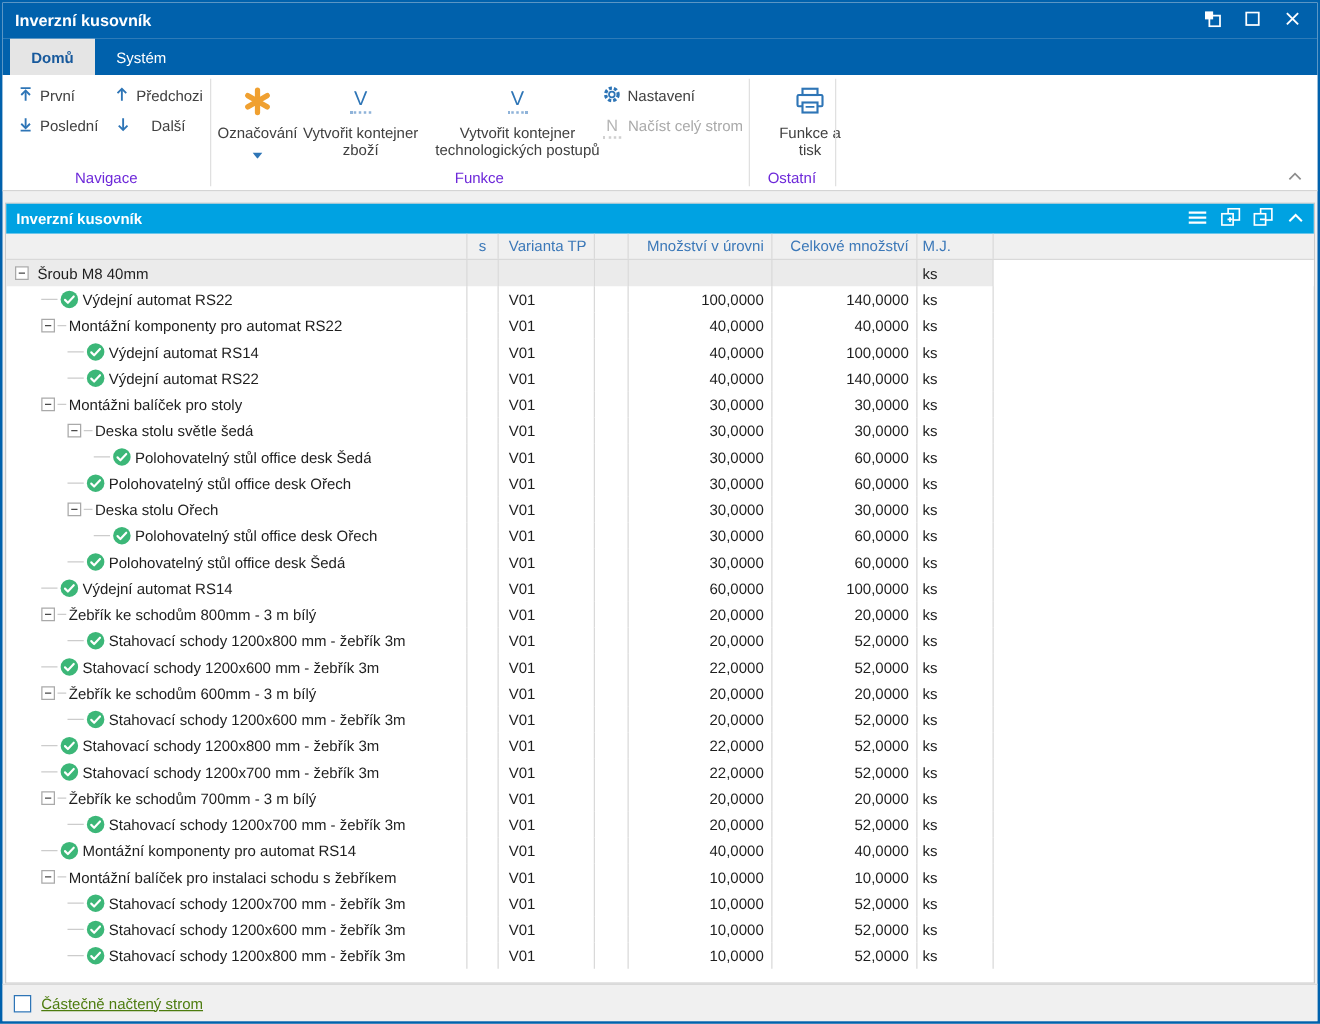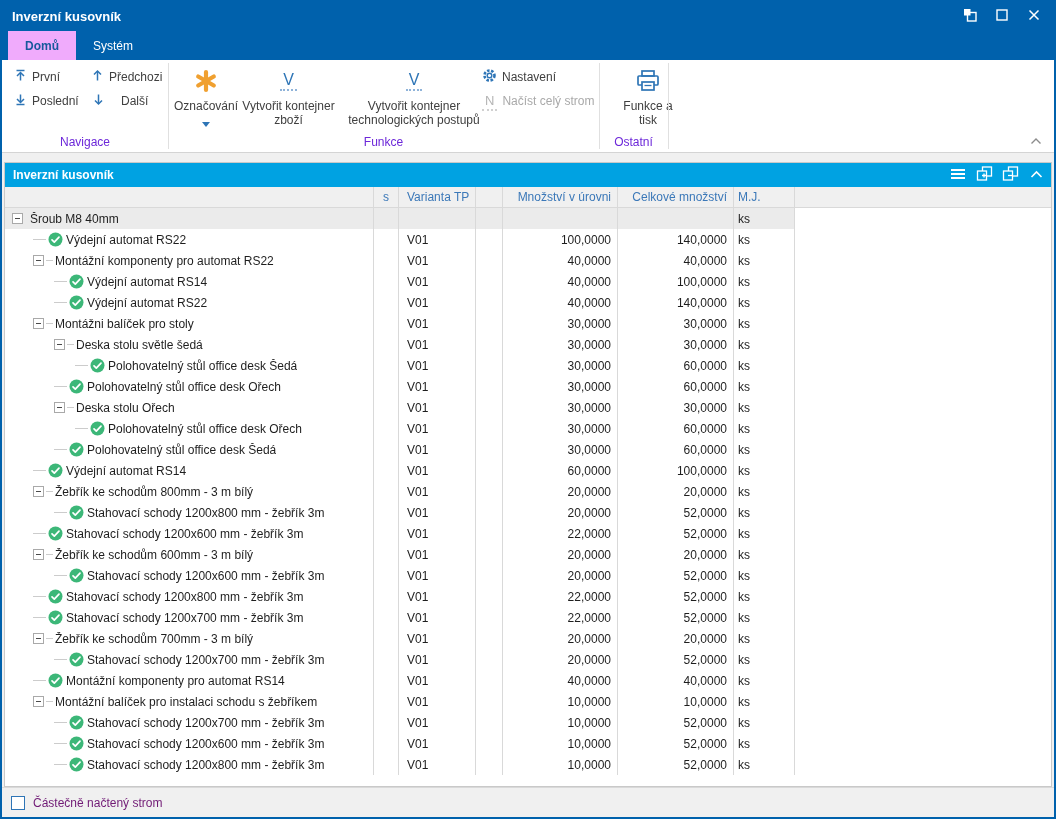--- a/index.html
+++ b/index.html
@@ -9,21 +9,21 @@
   .window { position:relative; width:1056px; height:819px; border:2px solid #0061ac; background:#f0f0f0; overflow:hidden; }
 
   
   .titlebar { position:absolute; top:0; left:0; right:0; height:29px; background:#0061ac; color:#fff; display:flex; align-items:center; padding-left:10px; font-size:13px; font-weight:bold; }
   .win-controls { position:absolute; right:6px; top:0; height:29px; display:flex; align-items:center; gap:4px; }
   .win-btn { width:28px; height:24px; display:flex; align-items:center; justify-content:center; }
 
   
   .tabstrip { position:absolute; top:29px; left:0; right:0; height:29px; background:#0061ac; display:flex; padding-left:6px; }
   .tab { color:#fff; font-size:12px; padding:0 17px; display:flex; align-items:center; cursor:default; }
-  .tab.active { background:#f0abfc; color:#17599c; font-weight:bold; }
+  .tab.active { background:#e5e5e5; color:#17599c; font-weight:bold; }
 
   
   .ribbon { position:absolute; top:58px; left:0; right:0; height:93px; background:#fff; border-bottom:1px solid #d4d4d4; }
   .rb-sep { position:absolute; top:3px; height:86px; width:1px; background:#e0e0e0; }
   .rb-caption { position:absolute; bottom:3px; text-align:center; color:#6d28d9; font-size:12px; }
   .rb-small { position:absolute; height:22px; display:flex; align-items:center; gap:5px; color:#404040; padding:0 4px; white-space:nowrap; cursor:default; }
   .rb-small.disabled { color:#a9a9a9; }
   .rb-big { position:absolute; top:4px; height:76px; display:flex; flex-direction:column; align-items:center; text-align:center; color:#404040; cursor:default; }
   .rb-big .big-ic { height:30px; display:flex; align-items:center; justify-content:center; margin-top:2px; }
   .rb-big .big-lbl { line-height:14px; margin-top:3px; }
@@ -63,21 +63,21 @@
   .dash { flex:0 0 auto; height:1px; background:#cccccc; }
   .dash.short { width:7px; margin:0 2px; }
   .dash.long { width:13px; margin-right:2px; }
   .gap7 { flex:0 0 7px; }
   .chk { flex:0 0 auto; margin-right:3px; display:flex; }
   .lbl { overflow:hidden; text-overflow:ellipsis; }
 
   
   .statusbar { position:absolute; top:785px; left:0; right:0; height:30px; background:#f0f0f0; border-top:1px solid #d9d9d9; display:flex; align-items:center; }
   .sb-checkbox { width:14px; height:14px; border:1px solid #2e75b6; background:#fff; margin-left:9px; }
-  .sb-label { margin-left:8px; color:#701a75; }
+  .sb-label { margin-left:8px; color:#4d7c0f;text-decoration:underline; }
 </style>
 </head>
 <body>
 
 <div class="window">
 
   <div class="titlebar">
     <span>Inverzní kusovník</span>
     <div class="win-controls">
       <div class="win-btn">

